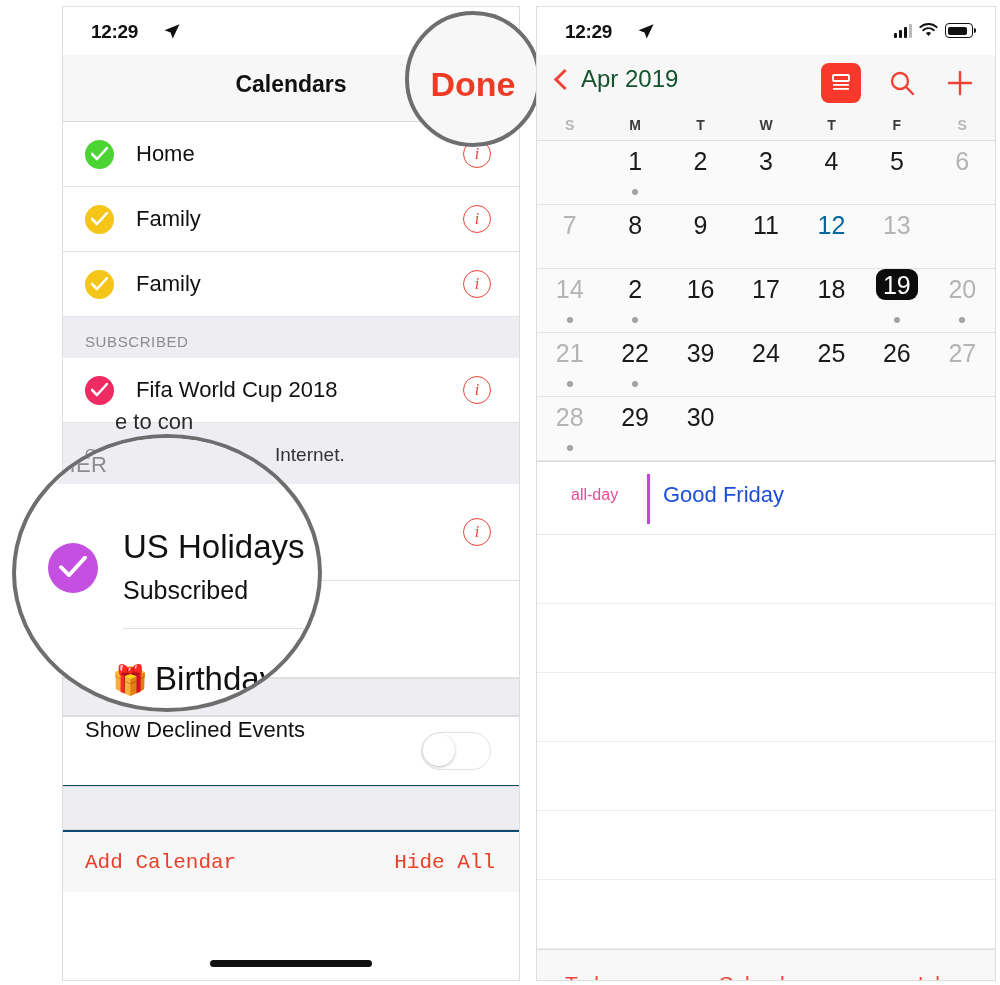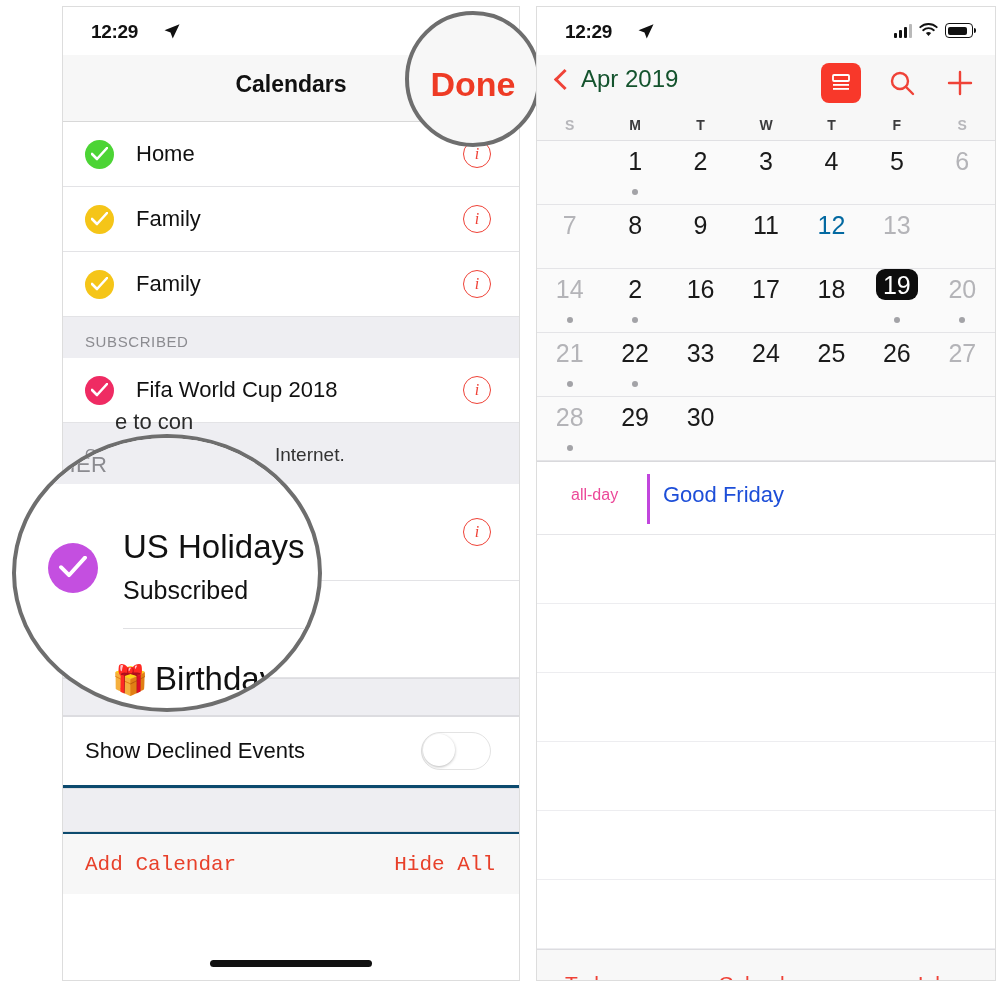--- a/index.html
+++ b/index.html
@@ -35,21 +35,21 @@
   .cal-row{position:relative;height:64px;background:#fff;display:flex;align-items:center;padding-left:22px;border-bottom:1px solid #e3e3e6;}
   .cal-row.sub{height:74px;align-items:flex-start;padding-top:10px;}
   .tick{width:29px;height:29px;border-radius:50%;flex:0 0 auto;position:relative;}
   .tick svg{position:absolute;left:6px;top:7px;}
   .cal-texts{margin-left:22px;}
   .cal-name{font-size:22px;color:#111;line-height:28px;}
   .cal-sub{font-size:16px;color:#111;line-height:22px;}
   .info-i{position:absolute;right:28px;top:50%;transform:translateY(-50%);width:26px;height:26px;border:1.6px solid #ef4237;border-radius:50%;color:#ef4237;font-size:16px;font-style:italic;font-family:"Liberation Serif",serif;display:flex;align-items:center;justify-content:center;}
   .gift{color:#ef4237;font-size:20px;margin-right:8px;}
 
-  .toggle-row{position:relative;height:68px;background:#fff;display:flex;align-items:center;padding-left:22px;border-top:1px solid #dcdce0;border-bottom:3px solid #0c4a6e;}
+  .toggle-row{position:relative;height:68px;background:#fff;display:flex;align-items:flex-start;padding-left:22px;border-top:1px solid #dcdce0;border-bottom:1px solid #0c4a6e;}
   .toggle-label{font-size:22px;color:#111;}
   .switch{position:absolute;right:28px;top:50%;transform:translateY(-50%);width:68px;height:36px;border-radius:20px;background:#fff;border:1.5px solid #e3e3e3;}
   .switch b{position:absolute;left:1px;top:1px;width:32px;height:32px;border-radius:50%;background:#fff;box-shadow:0 1px 3px rgba(0,0,0,.28);display:block;}
 
   .footer-left{position:relative;height:60px;background:#f7f7f7;border-top:2px solid #0c4a6e;display:flex;align-items:center;font-family:Liberation Mono, monospace;}
   .footer-left span{font-size:21px;color:#e8402a;}
   .fl-add{position:absolute;left:22px;}
   .fl-hide{position:absolute;right:24px;}
   .homebar{position:absolute;left:50%;transform:translateX(-50%);bottom:13px;width:162px;height:7px;border-radius:4px;background:#111;}
 
@@ -336,21 +336,21 @@
           <div class="day"><span class="daynum">2</span><span class="dot"></span></div>
           <div class="day"><span class="daynum">16</span></div>
           <div class="day"><span class="daynum">17</span></div>
           <div class="day"><span class="daynum">18</span></div>
           <div class="day today"><span class="daynum">19</span><span class="dot"></span></div>
           <div class="day dim"><span class="daynum">20</span><span class="dot"></span></div>
         </div>
         <div class="week">
           <div class="day dim"><span class="daynum">21</span><span class="dot"></span></div>
           <div class="day"><span class="daynum">22</span><span class="dot"></span></div>
-          <div class="day"><span class="daynum">33</span></div>
+          <div class="day"><span class="daynum">39</span></div>
           <div class="day"><span class="daynum">24</span></div>
           <div class="day"><span class="daynum">25</span></div>
           <div class="day"><span class="daynum">26</span></div>
           <div class="day dim"><span class="daynum">27</span></div>
         </div>
         <div class="week">
           <div class="day dim"><span class="daynum">28</span><span class="dot"></span></div>
           <div class="day"><span class="daynum">29</span></div>
           <div class="day"><span class="daynum">30</span></div>
           <div class="day"></div>

